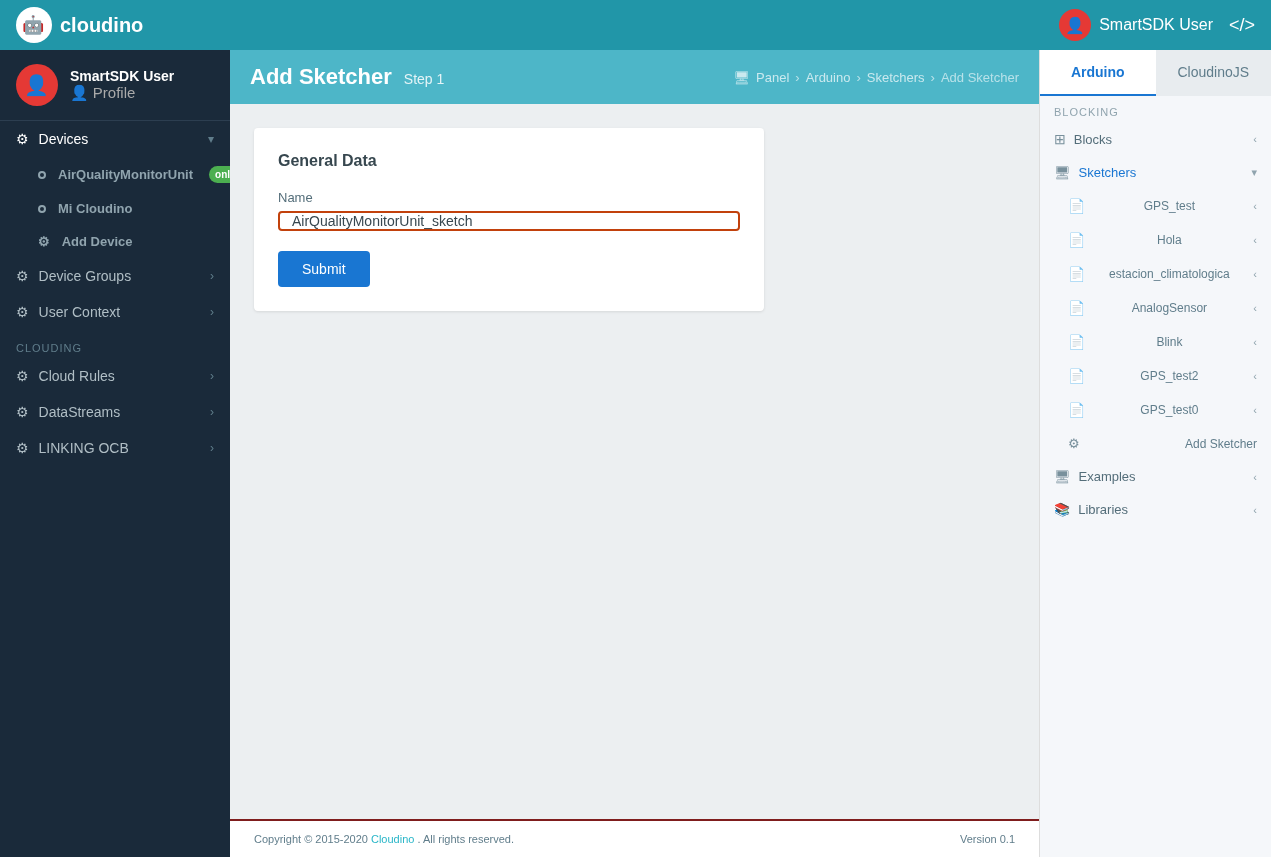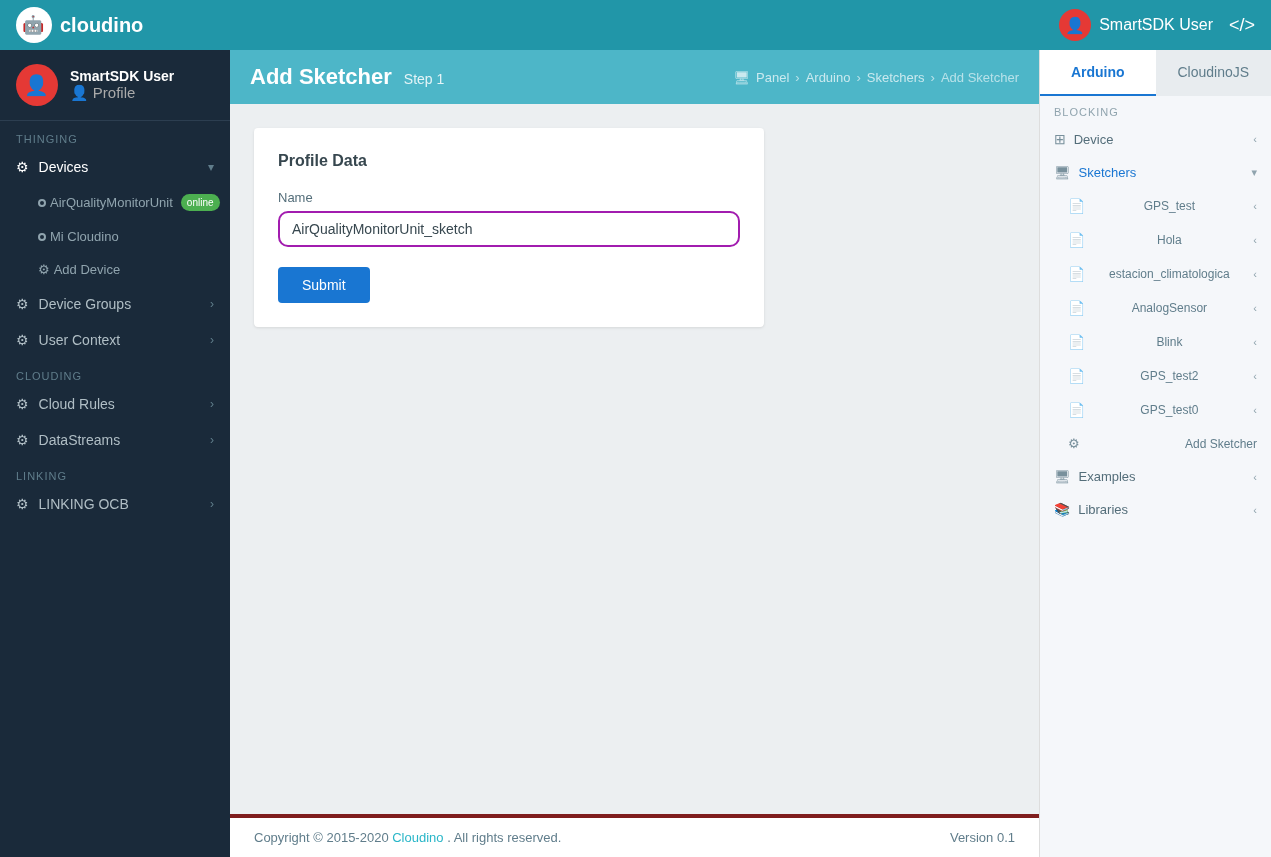--- a/index.html
+++ b/index.html
@@ -113,21 +113,22 @@
     .sidebar-item-left { display: flex; align-items: center; gap: 10px; }
     .sidebar-item .chevron { font-size: 12px; color: #607d8b; }
 
     .sidebar-sub-item {
       display: flex;
       align-items: center;
       padding: 9px 16px 9px 38px;
       cursor: pointer;
       color: #90a4ae;
       font-size: 13px;
-      gap: 4px;
+      gap: 12px;
+      font-weight: bold;
     }
     .online-badge {
       background: #4caf50;
       color: white;
       font-size: 10px;
       padding: 3px 6px;
       border-radius: 10px;
       margin-left: 4px;
     }
 
@@ -192,23 +193,23 @@
       margin-bottom: 20px;
     }
     .form-label {
       font-size: 13px;
       color: #546e7a;
       margin-bottom: 6px;
       display: block;
     }
     .form-input {
       width: 100%;
-      padding: 8px 12px;
-      border: 2px solid #a21caf;
-      border-radius: 10px;
+      padding: 0 12px;
+      border: 2px solid #c2410c;
+      border-radius: 4px;
       font-size: 14px;
       color: #37474f;
       outline: none;
     }
     .submit-btn {
       margin-top: 20px;
       background: #1976d2;
       color: white;
       border: none;
       padding: 10px 24px;
@@ -217,23 +218,23 @@
       cursor: pointer;
     }
 
     
     .footer {
       background: white;
       padding: 12px 24px;
       display: flex;
       justify-content: space-between;
       align-items: center;
-      font-size: 13px;
+      font-size: 11px;
       color: #607d8b;
-      border-top: 4px solid #7f1d1d;
+      border-top: 2px solid #7f1d1d;
       flex-shrink: 0;
     }
     .footer a { color: #29b6c8; text-decoration: none; }
 
     
     .right-sidebar {
       width: 232px;
       background: #f5f7fa;
       border-left: 1px solid #ddd;
       display: flex;
@@ -318,21 +319,20 @@
 
   <div class="left-sidebar">
     <div class="sidebar-user">
       <div class="sidebar-user-avatar">👤</div>
       <div class="sidebar-user-info">
         <div class="name">SmartSDK User</div>
         <div class="profile">Profile</div>
       </div>
     </div>
 
-    <div class="sidebar-section-label">THINGING</div>
 
     <div class="sidebar-item active">
       <div class="sidebar-item-left">
         <span>⚙</span>
         <span>Devices</span>
       </div>
       <span class="chevron">▾</span>
     </div>
     <div class="sidebar-sub-item">
       <span class="circle-dot"></span>
@@ -375,21 +375,20 @@
     </div>
 
     <div class="sidebar-item">
       <div class="sidebar-item-left">
         <span>⚙</span>
         <span>DataStreams</span>
       </div>
       <span class="chevron">›</span>
     </div>
 
-    <div class="sidebar-section-label">LINKING</div>
 
     <div class="sidebar-item">
       <div class="sidebar-item-left">
         <span>⚙</span>
         <span>LINKING OCB</span>
       </div>
       <span class="chevron">›</span>
     </div>
   </div>
 
@@ -406,21 +405,21 @@
         <span>Arduino</span>
         <span class="sep">›</span>
         <span>Sketchers</span>
         <span class="sep">›</span>
         <span class="current">Add Sketcher</span>
       </div>
     </div>
 
     <div class="content-body">
       <div class="card">
-        <div class="card-title">Profile Data</div>
+        <div class="card-title">General Data</div>
         <label class="form-label">Name</label>
         <input class="form-input" type="text" value="AirQualityMonitorUnit_sketch" style="">
         <button class="submit-btn">Submit</button>
       </div>
     </div>
 
     <div class="footer">
       <div>
         <span>Copyright © 2015-2020</span>
         <a href="#">Cloudino</a>
@@ -438,21 +437,21 @@
       <div class="right-tab active">Arduino</div>
       <div class="right-tab">CloudinoJS</div>
     </div>
 
     <div class="right-sidebar-content">
 
       <div class="right-section-label">BLOCKING</div>
       <div class="right-item">
         <div class="right-item-left">
           <span class="doc-icon">⊞</span>
-          <span>Device</span>
+          <span>Blocks</span>
         </div>
         <span class="chevron">‹</span>
       </div>
 
 
       <div class="right-item active-item">
         <div class="right-item-left">
           <span class="monitor-icon">🖥</span>
           <span>Sketchers</span>
         </div>

